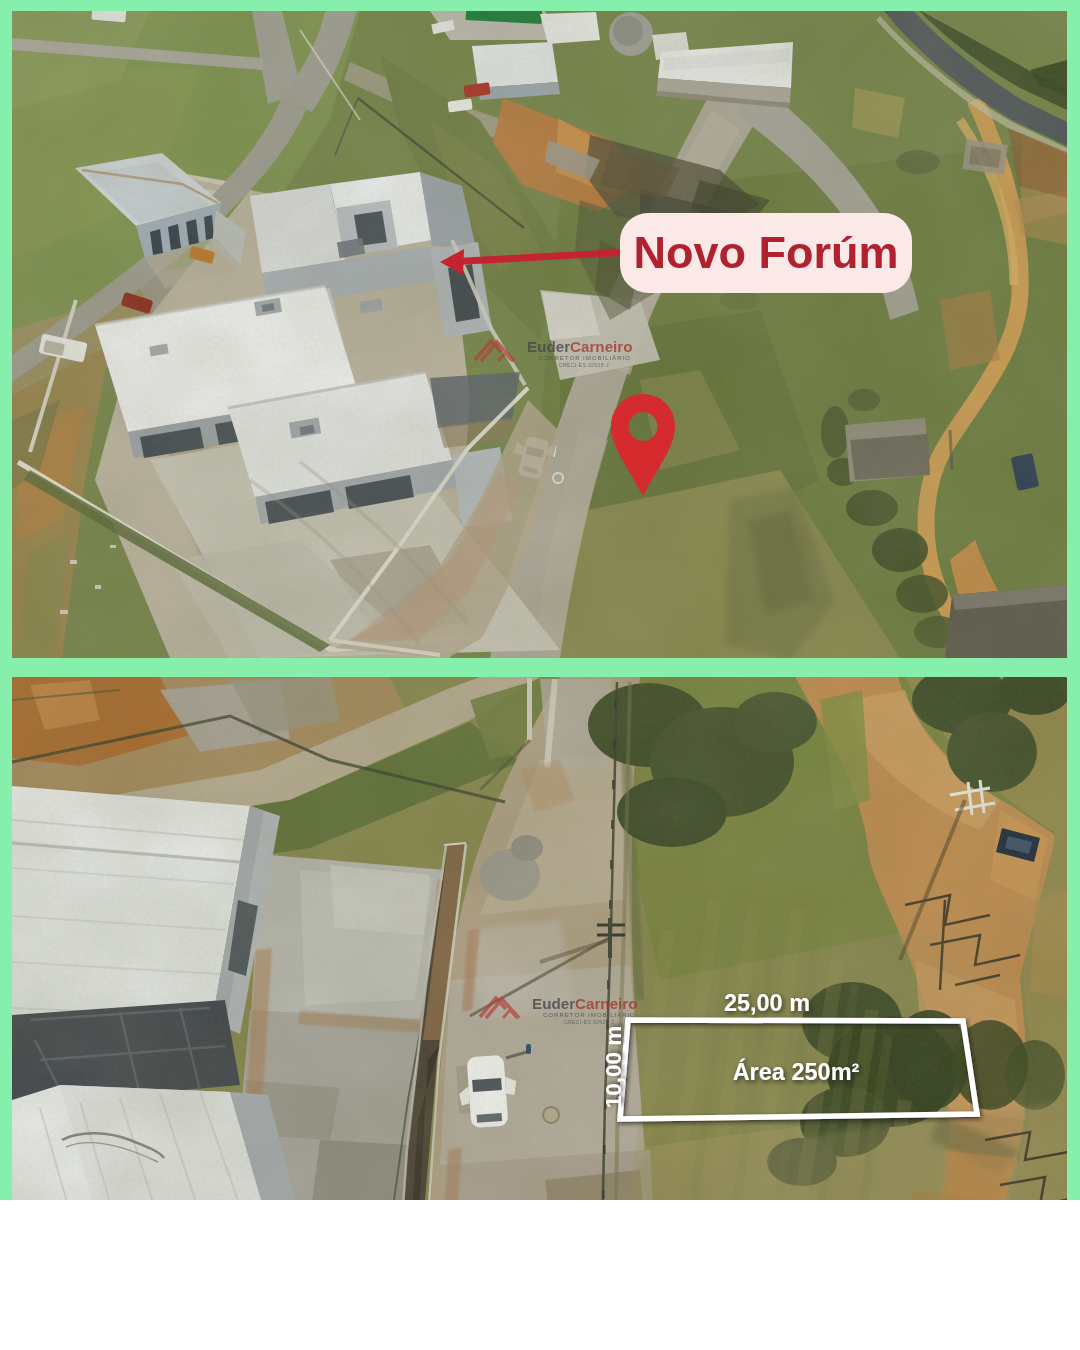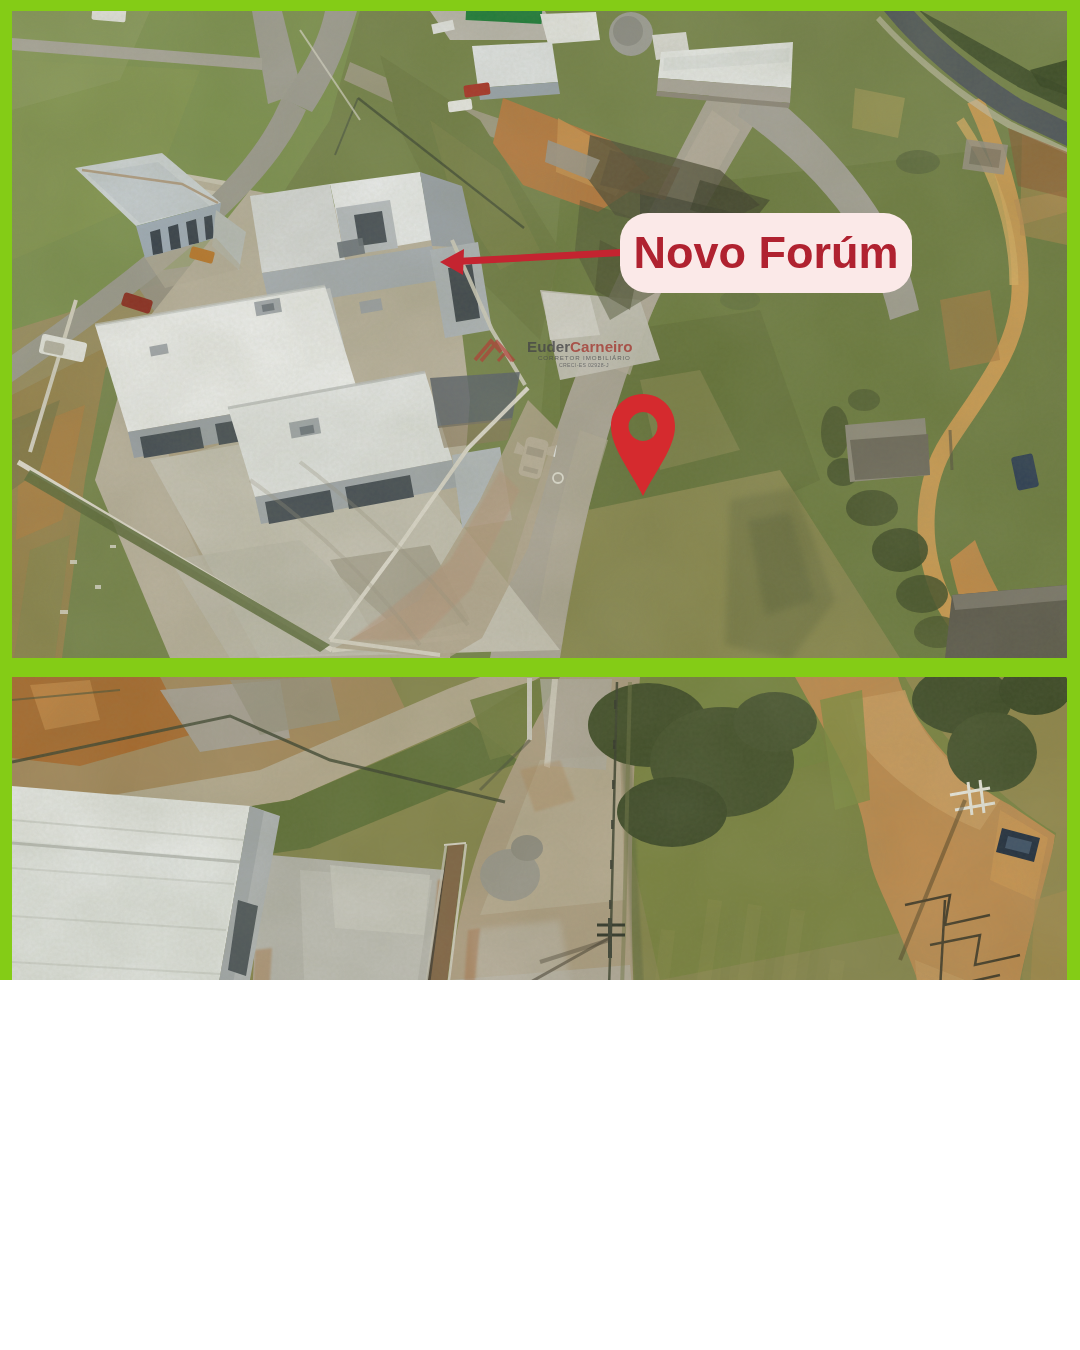--- a/index.html
+++ b/index.html
@@ -1,16 +1,16 @@
 <!DOCTYPE html>
 <html><head>
 <meta charset="utf-8">
 <style>
   html,body{margin:0;padding:0;background:#fff;}
-  .page{position:relative;width:1080px;height:980px;background:#84cc16;overflow:hidden;
+  .page{position:relative;width:1080px;height:1200px;background:#86efac;overflow:hidden;
         font-family:"Liberation Sans", sans-serif;text-decoration:underline;}
   svg{position:absolute;left:0;top:0;}
 </style>
 </head>
 <body>
 <div class="page">
 <svg width="1080" height="1350" viewBox="0 0 1080 1350">
 <defs>
   <clipPath id="cpTop">
           <rect x="12" y="11" width="1055" height="647"></rect>

